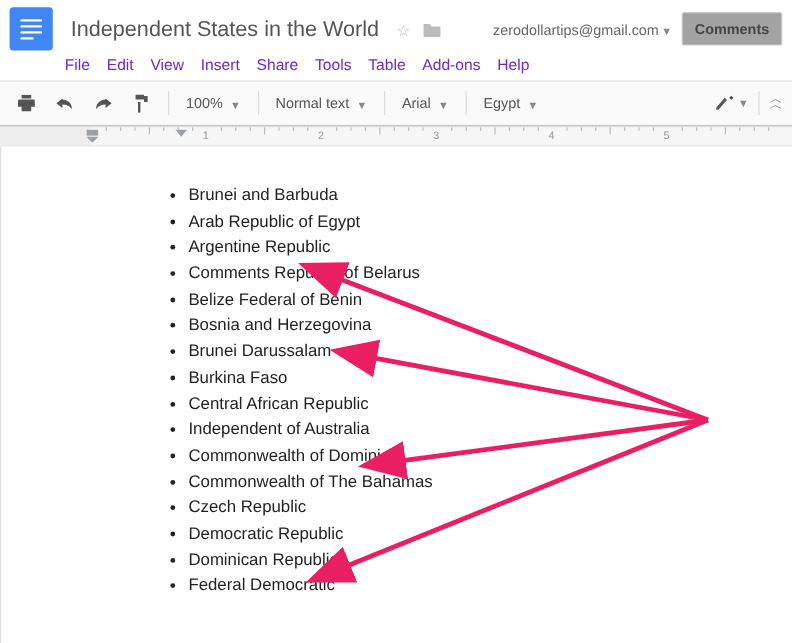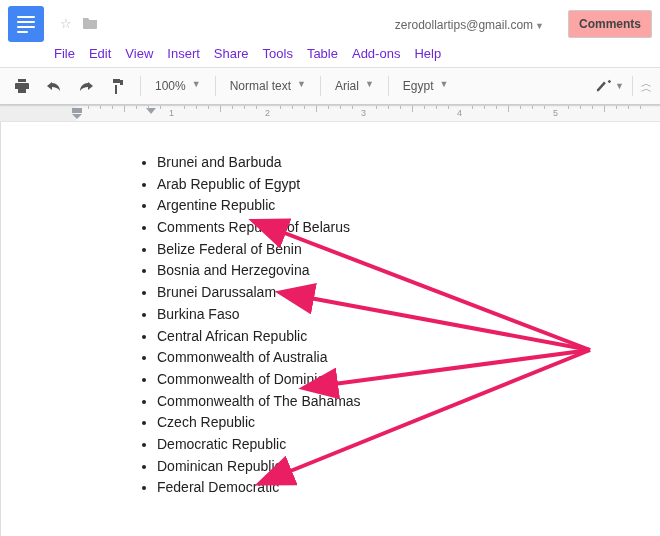--- a/index.html
+++ b/index.html
@@ -7,35 +7,35 @@
   
   .header { background: #fff; border-bottom: 1px solid #e0e0e0; }
   .title-row { display: flex; align-items: center; padding: 6px 8px 2px 8px; }
   .logo { width: 36px; height: 36px; background: #4285f4; border-radius: 3px; display: flex; align-items: center; justify-content: center; margin-right: 10px; flex-shrink: 0; }
   .logo-lines { width: 18px; display: flex; flex-direction: column; gap: 3px; }
   .logo-lines span { height: 2px; background: #fff; border-radius: 1px; }
   .logo-lines span:nth-child(4) { width: 60%; }
   .title-area { flex: 1; }
   .doc-title { font-size: 18px; color: #555; padding: 2px 4px; border: 1px solid transparent; }
   .title-icons { display: inline-flex; gap: 10px; margin-left: 6px; color: #bbb; vertical-align: middle; }
-  .right-head { display: flex; align-items: center; gap: 24px; margin-left: auto; }
+  .right-head { display: flex; align-items: center; gap: 8px; margin-left: auto; }
   .email { color: #666; font-size: 12px; }
   .email-drop { color: #888; font-size: 9px; margin-left: 2px; }
-  .btn { border: 1px solid #ccc; background: #fca5a5; padding: 6px 10px; font-size: 12px; color: #444; border-radius: 2px; cursor: pointer; font-weight: bold; }
+  .btn { border: 1px solid #ccc; background: #a3a3a3; padding: 6px 10px; font-size: 12px; color: #444; border-radius: 2px; cursor: pointer; font-weight: bold; }
   .btn-share { background: #4285f4; color: #fff; border-color: #4285f4; display: flex; align-items: center; gap: 6px; }
   .lock { width: 9px; height: 8px; background: #fff; border-radius: 1px; position: relative; }
   .lock::before { content: ""; position: absolute; top: -5px; left: 1px; width: 5px; height: 5px; border: 1.5px solid #fff; border-bottom: none; border-radius: 4px 4px 0 0; }
   
   .menu-row { display: flex; gap: 14px; padding: 2px 8px 6px 54px; font-size: 13px; color: #6d28d9; }
   .menu-row span { cursor: pointer; }
   
   .toolbar { display: flex; align-items: center; padding: 5px 8px; border-top: 1px solid #e0e0e0; border-bottom: 1px solid #ccc; background: #fafafa; gap: 4px; box-shadow: 0 1px 2px rgba(0,0,0,0.08); position: relative; z-index: 2; }
   .tb-btn { width: 28px; height: 26px; display: flex; align-items: center; justify-content: center; color: #555; cursor: pointer; border-radius: 2px; }
   .tb-sep { width: 1px; height: 20px; background: #ddd; margin: 0 4px; }
-  .tb-text { padding: 0 6px; color: #555; font-size: 12px; display: flex; align-items: flex-start; gap: 6px; cursor: pointer; }
+  .tb-text { padding: 0 6px; color: #555; font-size: 12px; display: flex; align-items: flex-end; gap: 6px; cursor: pointer; }
   .caret { font-size: 9px; color: #888; }
   .tb-spacer { flex: 1; }
   .chevrons { color: #888; font-size: 11px; line-height: 7px; text-align: center; cursor: pointer; }
   
   .ruler { height: 16px; background: #f7f7f7; border-bottom: 1px solid #e5e5e5; position: relative; font-size: 9px; color: #999; overflow: hidden; }
   .ruler-mark { position: absolute; top: 2px; }
   .ruler-tick { position: absolute; top: 0; width: 1px; height: 4px; background: #bbb; }
   .ruler-margin { position: absolute; left: 0; top: 0; width: 76px; height: 100%; background: #eee; }
   .ruler-indent { position: absolute; top: 2px; }
   
@@ -53,20 +53,21 @@
   <div class="title-row">
     <div class="logo">
       <div class="logo-lines">
           <span></span>
           <span></span>
           <span></span>
           <span></span>
         </div>
     </div>
     <div class="title-area">
+      <span class="doc-title">Independent States in the World</span>
       <span class="title-icons">
         <span>☆</span>
         <span><svg width="16" height="13" viewBox="0 0 16 13">
               <path fill="#bbb" d="M1 2h5l1.5 2H15v8a1 1 0 0 1-1 1H2a1 1 0 0 1-1-1V2z"></path>
             </svg></span>
       </span>
     </div>
     <div class="right-head">
       <span><span class="email">zerodollartips@gmail.com</span><span class="email-drop">▼</span></span>
       <button class="btn">Comments</button>
@@ -209,21 +210,21 @@
     <ul class="doc-list" id="doc-list">
         <li>Brunei and Barbuda</li>
         <li>Arab Republic of Egypt</li>
         <li>Argentine Republic</li>
         <li>Comments Republic of Belarus</li>
         <li>Belize Federal of Benin</li>
         <li>Bosnia and Herzegovina</li>
         <li>Brunei Darussalam</li>
         <li>Burkina Faso</li>
         <li>Central African Republic</li>
-        <li>Commonwealth of Australia</li>
+        <li>Independent of Australia</li>
         <li>Commonwealth of Dominica</li>
         <li>Commonwealth of The Bahamas</li>
         <li>Czech Republic</li>
         <li>Democratic Republic</li>
         <li>Dominican Republic</li>
         <li>Federal Democratic</li>
       </ul>
   </div>
 </div>
 

